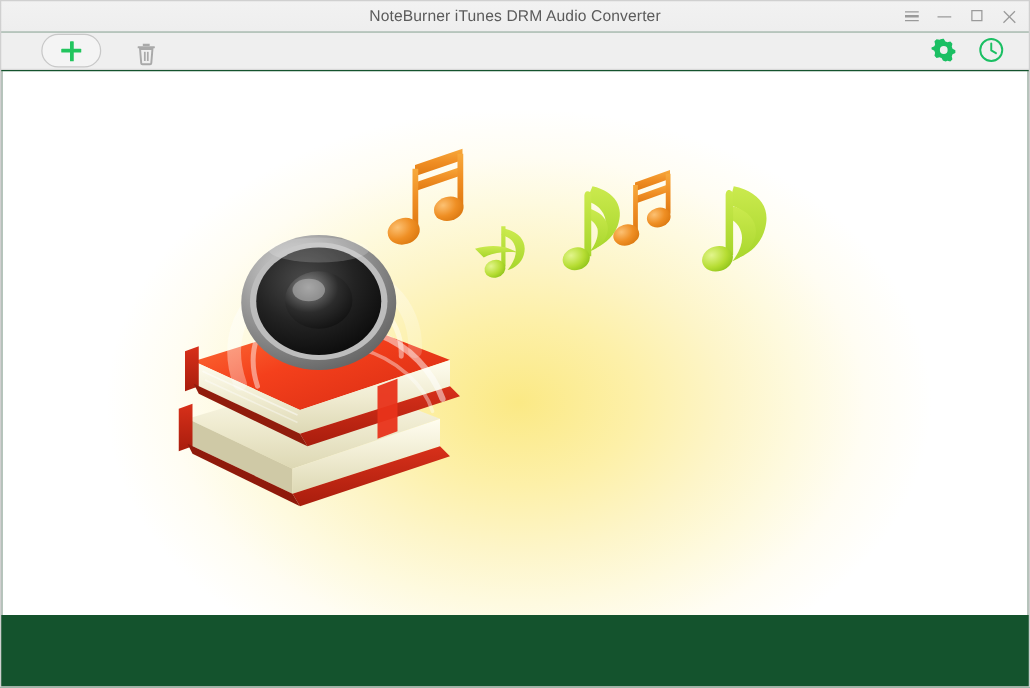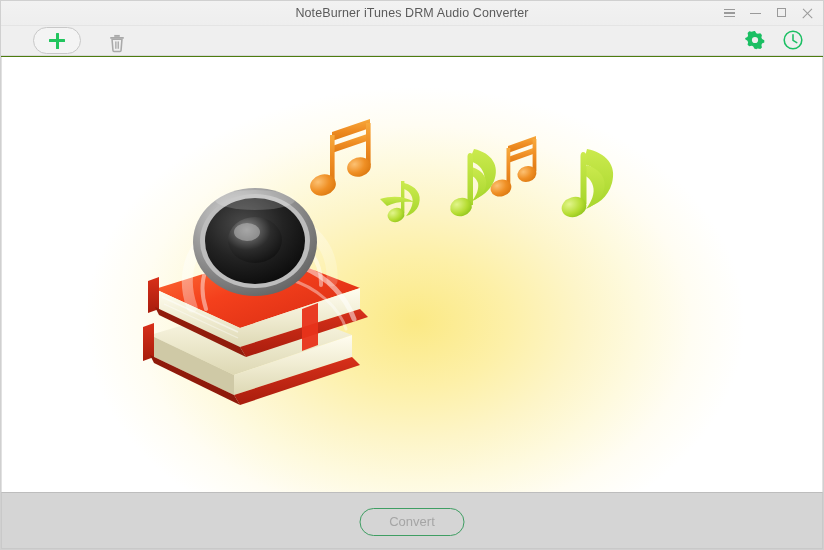--- a/index.html
+++ b/index.html
@@ -9,21 +9,21 @@
   }
   body {
     font-family: "Liberation Sans", sans-serif;
     -webkit-font-smoothing: antialiased;
   }
   #app {
     position: relative;
     width: 824px;
     height: 550px;
     overflow: hidden;
-    background: #4d7c0f;
+    background: #14532d;
     box-sizing: border-box;
   }
 
   
   .titlebar {
     position: absolute;
     left: 0; top: 0;
     width: 824px;
     height: 26px;
     background: linear-gradient(180deg, #f2f2f2 0%, #eeeeee 100%);
@@ -407,18 +407,15 @@
         <ellipse cx="253" cy="184" rx="55" ry="47" fill="#bdbdbd"></ellipse>
         <ellipse cx="253" cy="184" rx="50" ry="43" fill="url(#spkCone)"></ellipse>
         <ellipse cx="253" cy="183" rx="27" ry="23" fill="url(#spkDome)"></ellipse>
         <ellipse cx="245" cy="175" rx="13" ry="9" fill="#bcbcbc" opacity="0.55"></ellipse>
         <ellipse cx="253" cy="143" rx="40" ry="10" fill="#ffffff" opacity="0.18"></ellipse>
       </g>
     </svg>
 
   </div>
 
-  <div class="footer">
-    <div class="convert-button">Convert</div>
-  </div>
 
   <div class="app-border"></div>
 </div>
 
 </body></html>

